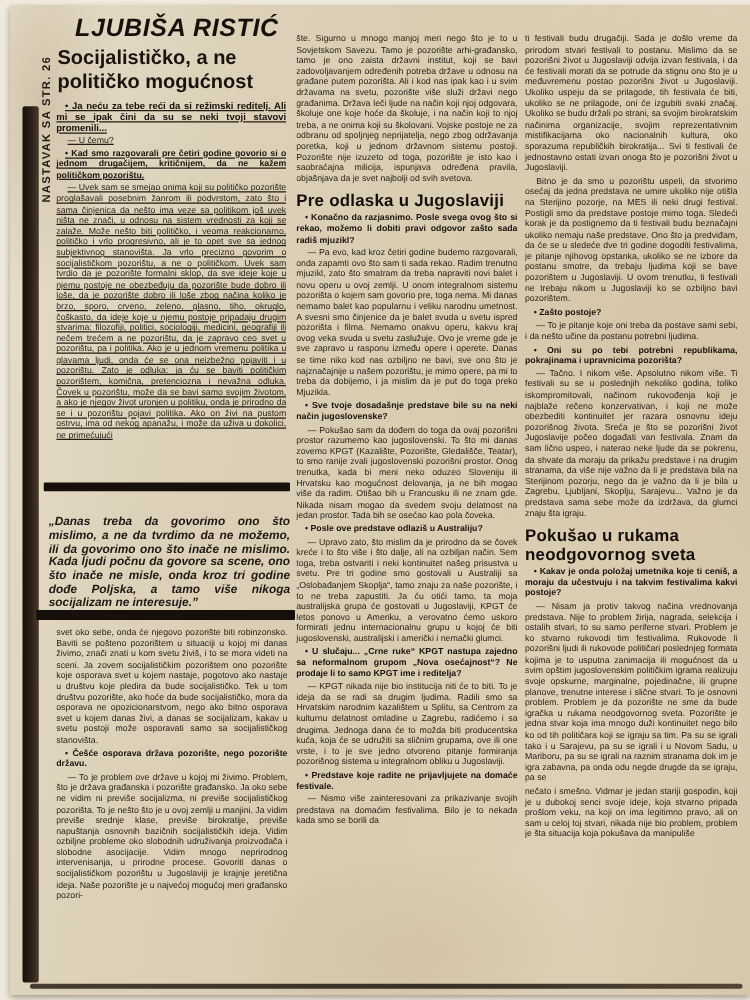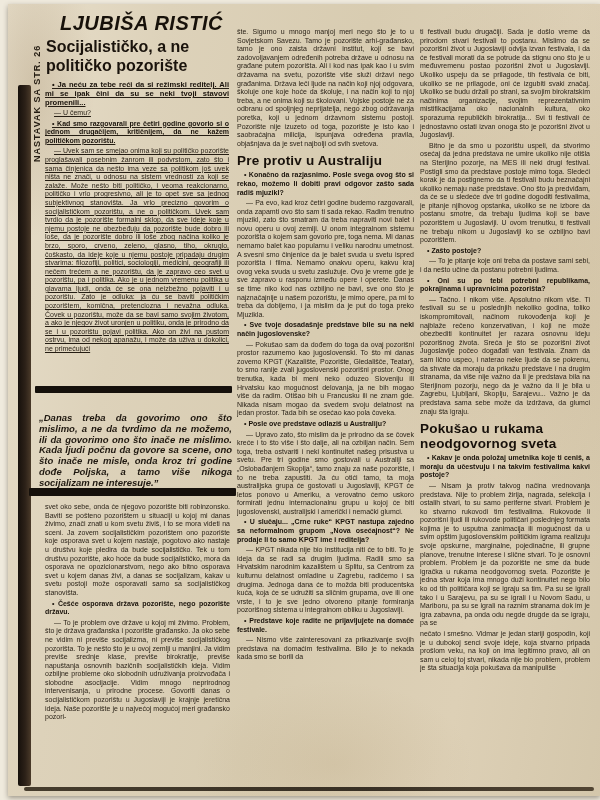--- a/index.html
+++ b/index.html
@@ -69,42 +69,42 @@
 <body>
 
 <div class="paper">
 
   <div class="edge-strip"></div>
   <div class="bottom-edge"></div>
 
   <div class="vertical-note">NASTAVAK SA STR. 26</div>
 
   <h1 class="title">LJUBIŠA RISTIĆ</h1>
-  <h2 class="subtitle">Socijalističko, a ne političko pozorište</h2>
+  <h2 class="subtitle">Socijalističko, a ne političko mogućnost</h2>
 
   <div class="col col-a">
     <p class="q-big">• Ja neću za tebe reći da si režimski reditelj. Ali mi se ipak čini da su se neki tvoji stavovi promenili...</p>
     <p class="body">— U čemu?</p>
     <p class="q">• Kad smo razgovarali pre četiri godine govorio si o jednom drugačijem, kritičnijem, da ne kažem političkom pozorištu.</p>
     <p class="body">— Uvek sam se smejao onima koji su političko pozorište proglašavali posebnim žanrom ili podvrstom, zato što i sama činjenica da nešto ima veze sa politikom još uvek ništa ne znači, u odnosu na sistem vrednosti za koji se zalaže. Može nešto biti političko, i veoma reakcionarno, političko i vrlo progresivno, ali je to opet sve sa jednog subjektivnog stanovišta. Ja vrlo precizno govorim o socijalističkom pozorištu, a ne o političkom. Uvek sam tvrdio da je pozorište formalni sklop, da sve ideje koje u njemu postoje ne obezbeđuju da pozorište bude dobro ili loše, da je pozorište dobro ili loše zbog načina koliko je brzo, sporo, crveno, zeleno, glasno, tiho, okruglo, čoškasto, da ideje koje u njemu postoje pripadaju drugim stvarima: filozofiji, politici, sociologiji, medicini, geografiji ili nečem trećem a ne pozorištu, da je zapravo ceo svet u pozorištu, pa i politika. Ako je u jednom vremenu politika u glavama ljudi, onda će se ona neizbežno pojaviti i u pozorištu. Zato je odluka: ja ću se baviti političkim pozorištem, komična, pretenciozna i nevažna odluka. Čovek u pozorištu, može da se bavi samo svojim životom, a ako je njegov život uronjen u politiku, onda je prirodno da se i u pozorištu pojavi politika. Ako on živi na pustom ostrvu, ima od nekog apanažu, i može da uživa u dokolici, ne primećujući</p>
   </div>
 
   <div class="bar bar1"></div>
   <div class="pullquote">„Danas treba da govorimo ono što mislimo, a ne da tvrdimo da ne možemo, ili da govorimo ono što inače ne mislimo. Kada ljudi počnu da govore sa scene, ono što inače ne misle, onda kroz tri godine dođe Poljska, a tamo više nikoga socijalizam ne interesuje.”</div>
   <div class="bar bar2"></div>
 
   <div class="col col-a2">
     <p class="body noindent">svet oko sebe, onda će njegovo pozorište biti robinzonsko. Baviti se pošteno pozorištem u situaciji u kojoj mi danas živimo, znači znati u kom svetu živiš, i to se mora videti na sceni. Ja zovem socijalističkim pozorištem ono pozorište koje osporava svet u kojem nastaje, pogotovo ako nastaje u društvu koje pledira da bude socijalističko. Tek u tom društvu pozorište, ako hoće da bude socijalističko, mora da osporava ne opozicionarstvom, nego ako bitno osporava svet u kojem danas živi, a danas se socijalizam, kakav u svetu postoji može osporavati samo sa socijalističkog stanovišta.</p>
     <p class="q">• Češće osporava država pozorište, nego pozorište državu.</p>
     <p class="body">— To je problem ove države u kojoj mi živimo. Problem, što je država građanska i pozorište građansko. Ja oko sebe ne vidim ni previše socijalizma, ni previše socijalističkog pozorišta. To je nešto što je u ovoj zemlji u manjini. Ja vidim previše srednje klase, previše birokratije, previše napuštanja osnovnih bazičnih socijalističkih ideja. Vidim ozbiljne probleme oko slobodnih udruživanja proizvođača i slobodne asocijacije. Vidim mnogo neprirodnog intervenisanja, u prirodne procese. Govoriti danas o socijalističkom pozorištu u Jugoslaviji je krajnje jeretična ideja. Naše pozorište je u najvećoj mogućoj meri građansko pozori-</p>
   </div>
 
   <div class="col col-b">
     <p class="body noindent">šte. Sigurno u mnogo manjoj meri nego što je to u Sovjetskom Savezu. Tamo je pozorište arhi-građansko, tamo je ono zaista državni institut, koji se bavi zadovoljavanjem određenih potreba države u odnosu na građane putem pozorišta. Ali i kod nas ipak kao i u svim državama na svetu, pozorište više služi državi nego građanima. Država leči ljude na način koji njoj odgovara, školuje one koje hoće da školuje, i na način koji to njoj treba, a ne onima koji su školovani. Vojske postoje ne za odbranu od spoljnjeg neprijatelja, nego zbog održavanja poretka, koji u jednom državnom sistemu postoji. Pozorište nije izuzeto od toga, pozorište je isto kao i saobraćajna milicija, ispunjava određena pravila, objašnjava da je svet najbolji od svih svetova.</p>
-    <h3>Pre protiv u Australiju</h3>
+    <h3>Pre odlaska u Jugoslaviji</h3>
     <p class="q">• Konačno da razjasnimo. Posle svega ovog što si rekao, možemo li dobiti pravi odgovor zašto sada radiš mjuzikl?</p>
     <p class="body">— Pa evo, kad kroz četiri godine budemo razgovarali, onda zapamti ovo što sam ti sada rekao. Radim trenutno mjuzikl, zato što smatram da treba napraviti novi balet i novu operu u ovoj zemlji. U onom integralnom sistemu pozorišta o kojem sam govorio pre, toga nema. Mi danas nemamo balet kao popularnu i veliku narodnu umetnost. A svesni smo činjenice da je balet svuda u svetu ispred pozorišta i filma. Nemamo onakvu operu, kakvu kraj ovog veka svuda u svetu zaslužuje. Ovo je vreme gde je sve zapravo u rasponu između opere i operete. Danas se time niko kod nas ozbiljno ne bavi, sve ono što je najznačajnije u našem pozorištu, je mimo opere, pa mi to treba da dobijemo, i ja mislim da je put do toga preko Mjuzikla.</p>
     <p class="q">• Sve tvoje dosadašnje predstave bile su na neki način jugoslovenske?</p>
     <p class="body">— Pokušao sam da dođem do toga da ovaj pozorišni prostor razumemo kao jugoslovenski. To što mi danas zovemo KPGT (Kazalište, Pozorište, Gledališče, Teatar), to smo ranije zvali jugoslovenski pozorišni prostor. Onog trenutka, kada bi meni neko oduzeo Sloveniju ili Hrvatsku kao mogućnost delovanja, ja ne bih mogao više da radim. Otišao bih u Francusku ili ne znam gde. Nikada nisam mogao da svedem svoju delatnost na jedan prostor. Tada bih se osećao kao pola čoveka.</p>
     <p class="q">• Posle ove predstave odlaziš u Australiju?</p>
     <p class="body">— Upravo zato, što mislim da je prirodno da se čovek kreće i to što više i što dalje, ali na ozbiljan način. Sem toga, treba ostvariti i neki kontinuitet našeg prisustva u svetu. Pre tri godine smo gostovali u Australiji sa „Oslobađanjem Skoplja“, tamo znaju za naše pozorište, i to ne treba zapustiti. Ja ću otići tamo, ta moja australijska grupa će gostovati u Jugoslaviji, KPGT će letos ponovo u Ameriku, a verovatno ćemo uskoro formirati jednu internacionalnu grupu u kojoj će biti jugoslovenski, australijski i američki i nemački glumci.</p>
     <p class="q">• U slučaju... „Crne ruke“ KPGT nastupa zajedno sa neformalnom grupom „Nova osećajnost“? Ne prodaje li to samo KPGT ime i reditelja?</p>
     <p class="body">— KPGT nikada nije bio institucija niti će to biti. To je ideja da se radi sa drugim ljudima. Radili smo sa Hrvatskim narodnim kazalištem u Splitu, sa Centrom za kulturnu delatnost omladine u Zagrebu, radićemo i sa drugima. Jednoga dana će to možda biti producentska kuća, koja će se udružiti sa sličnim grupama, ove ili one vrste, i to je sve jedno otvoreno pitanje formiranja pozorišnog sistema u integralnom obliku u Jugoslaviji.</p>
     <p class="q">• Predstave koje radite ne prijavljujete na domaće festivale.</p>
     <p class="body">— Nismo više zainteresovani za prikazivanje svojih predstava na domaćim festivalima. Bilo je to nekada kada smo se borili da</p>

